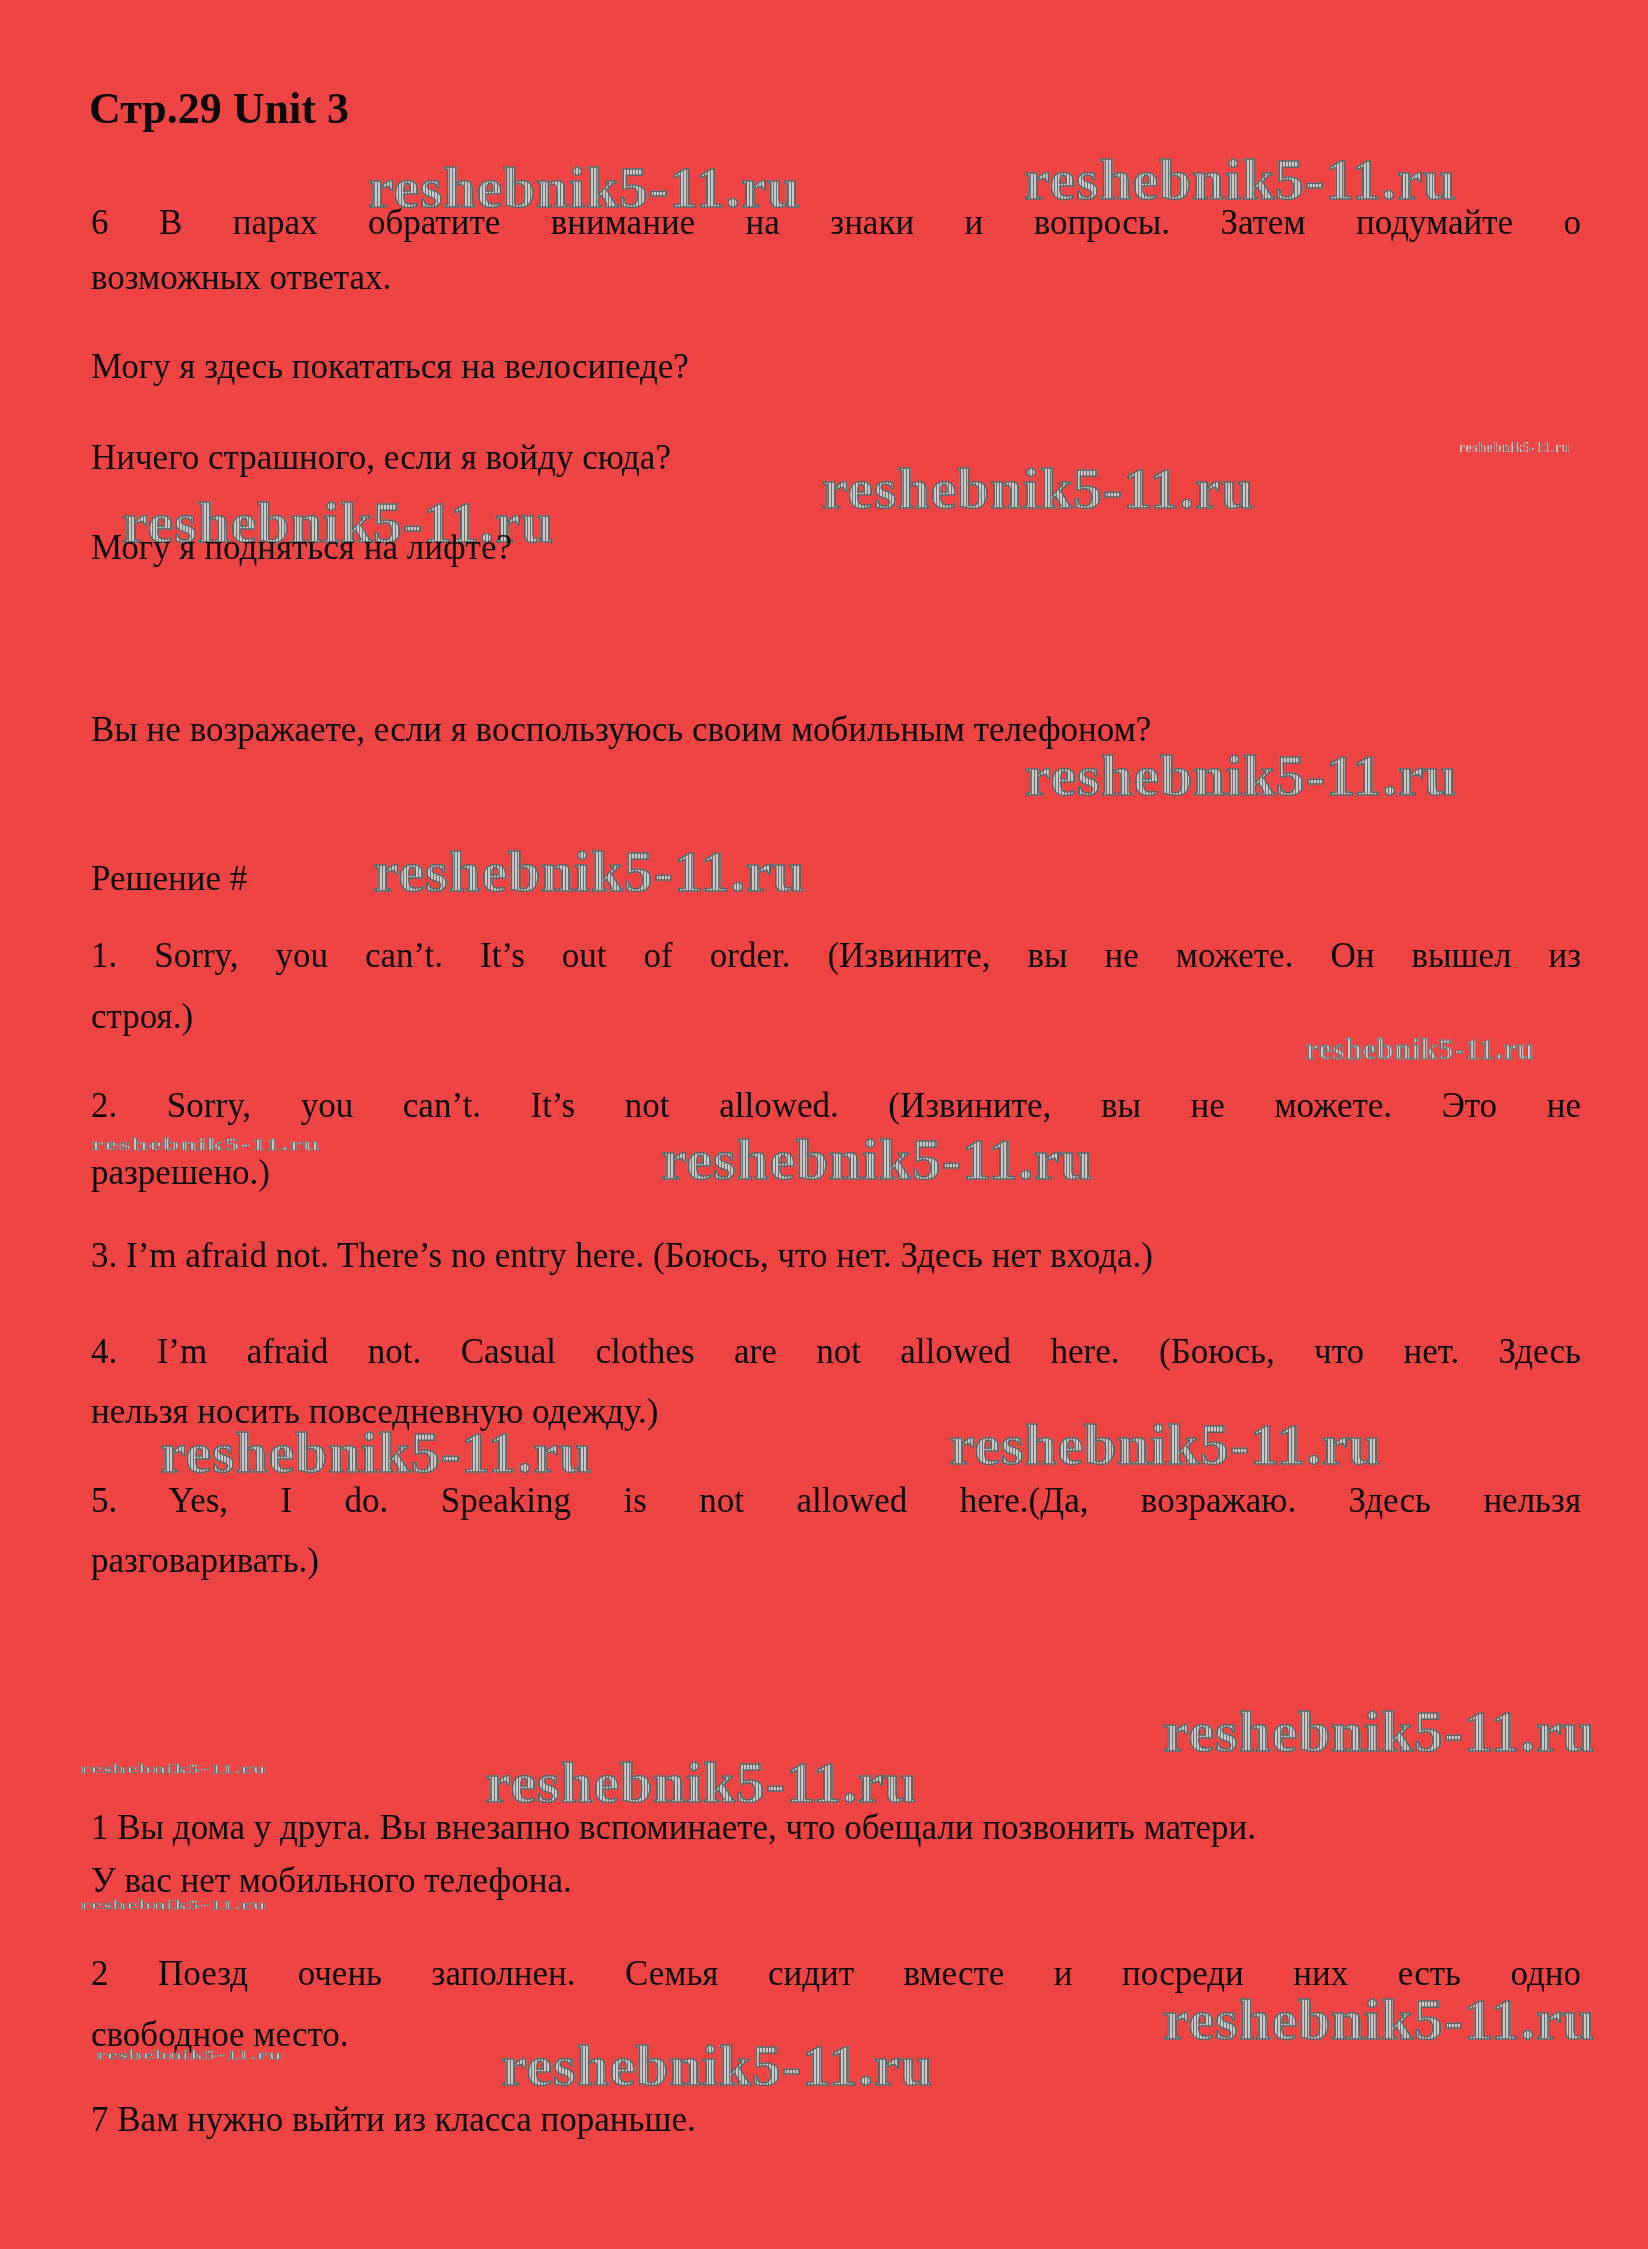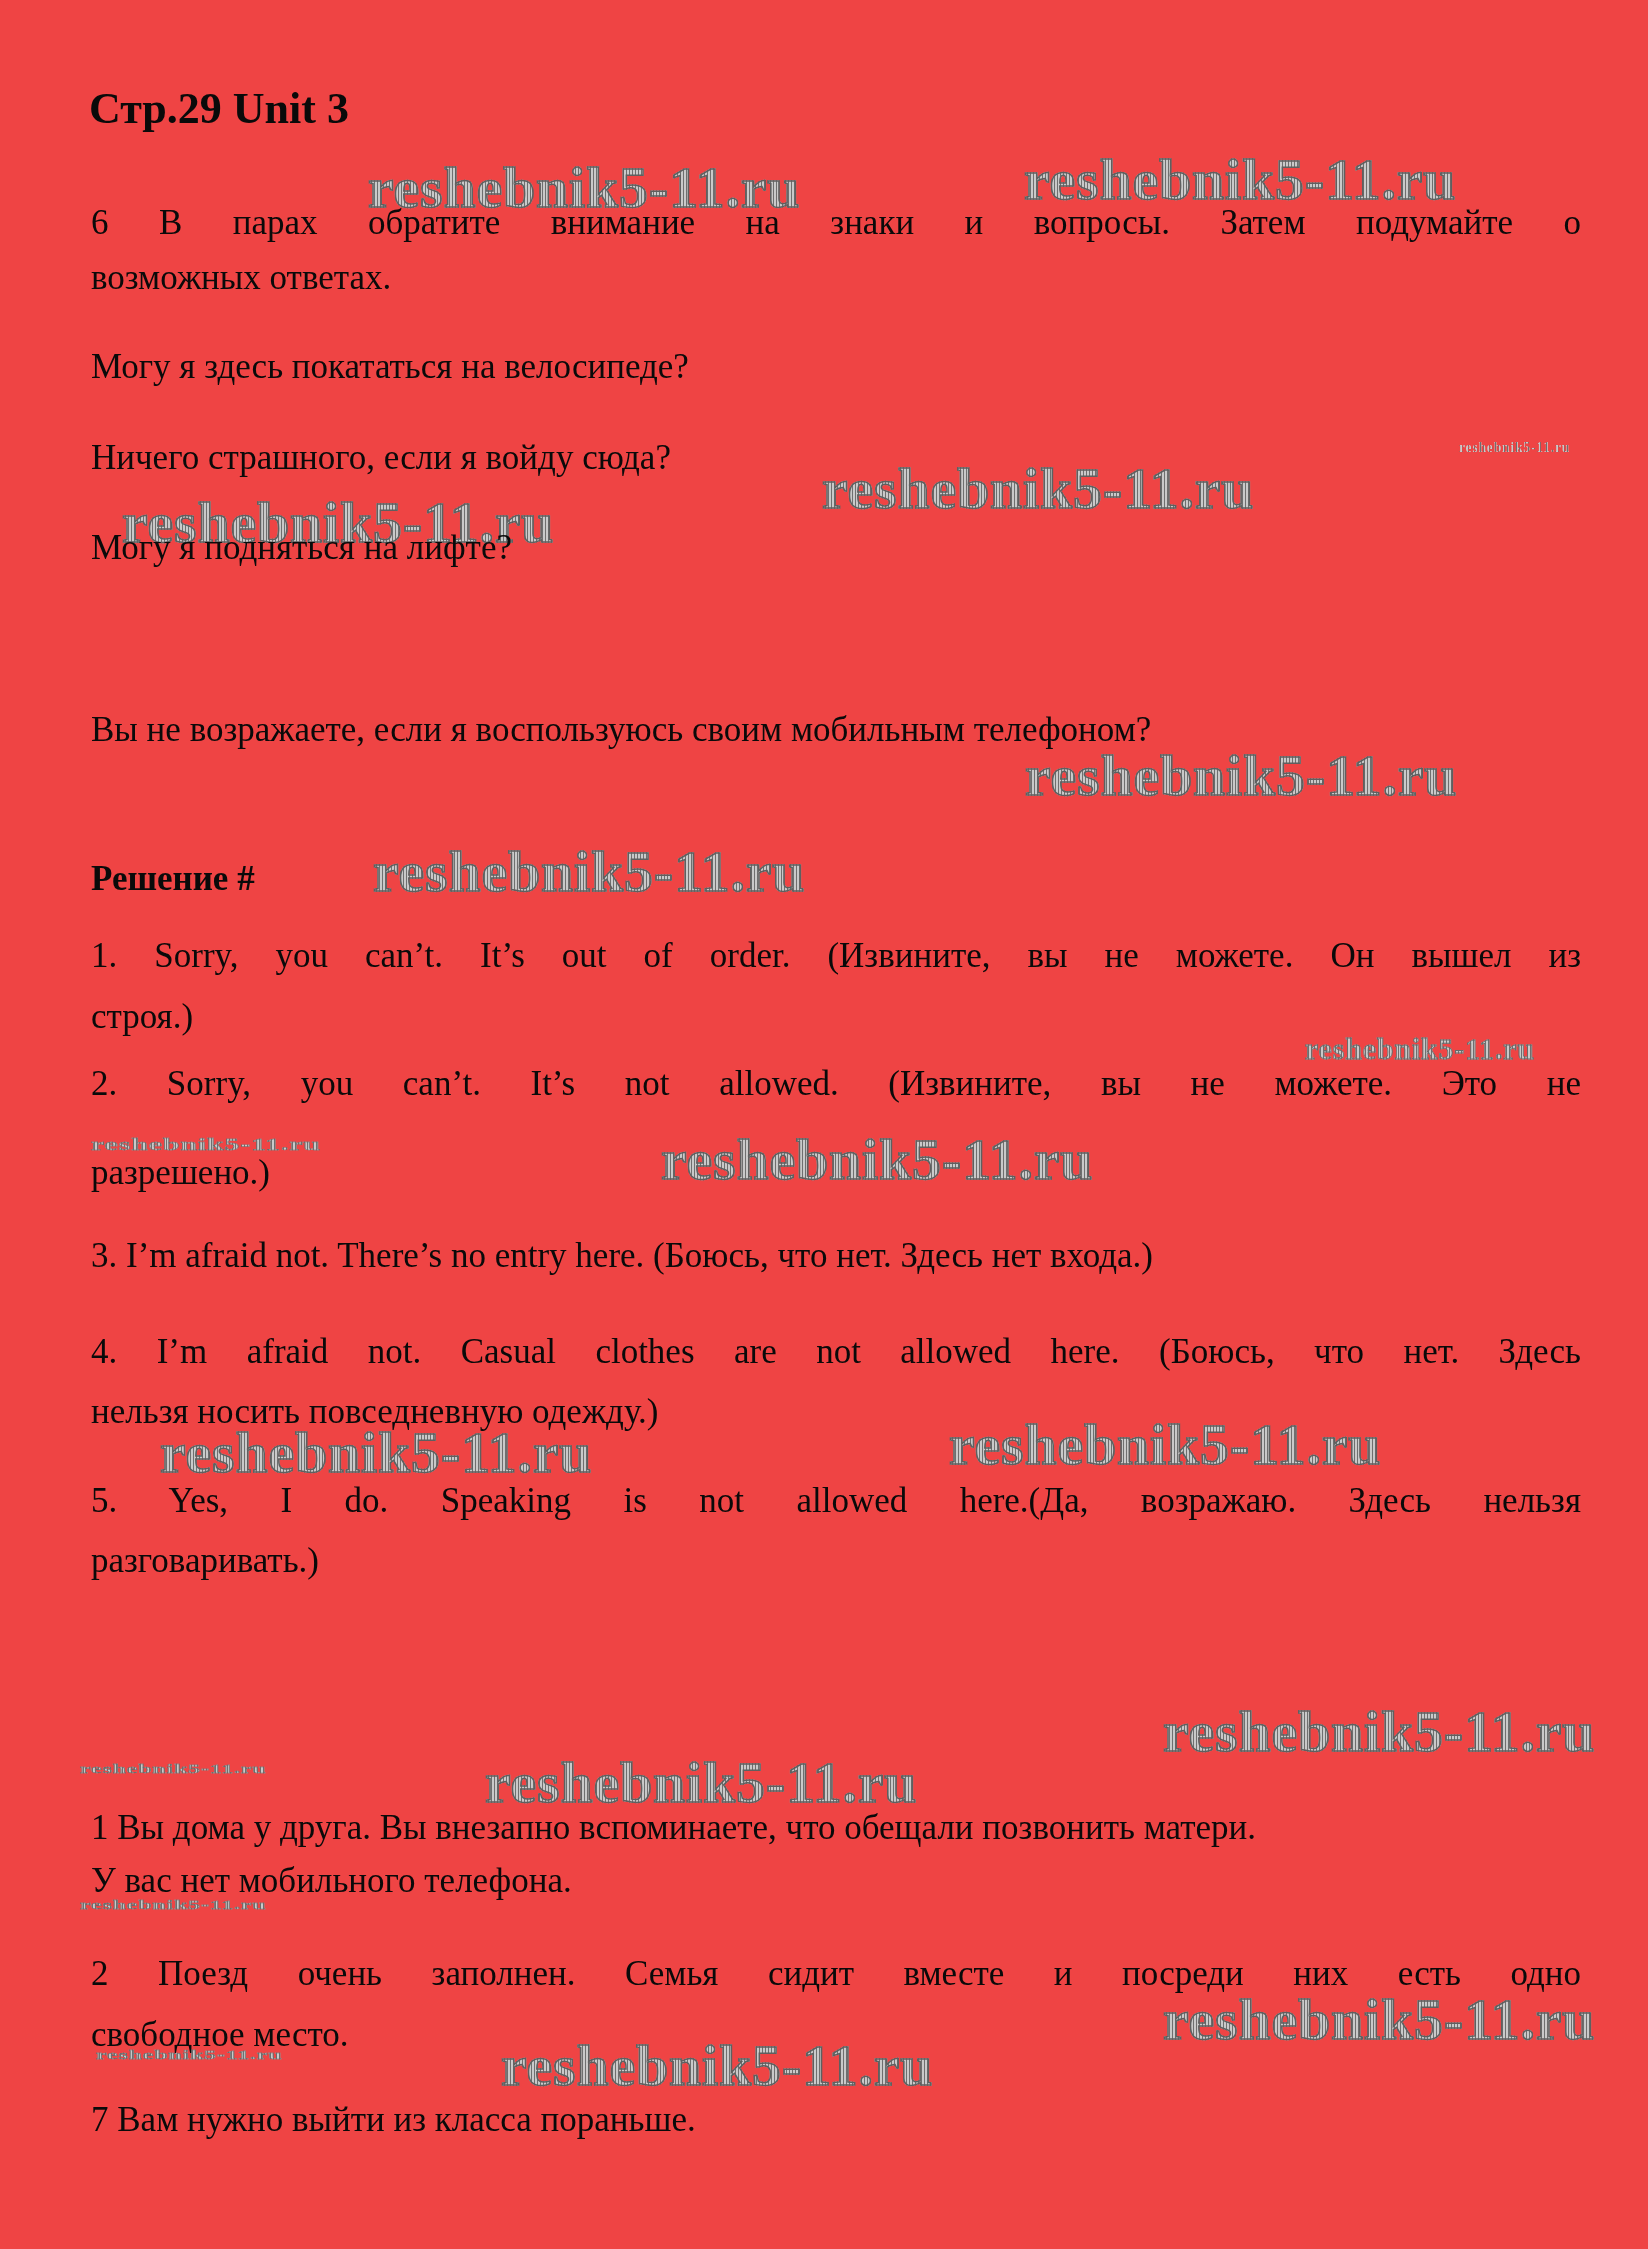--- a/index.html
+++ b/index.html
@@ -26,21 +26,21 @@
     text-align-last: justify;
   }
   .title-line {
     position: absolute;
     left: 89px;
     font-size: 44px;
     font-weight: bold;
     line-height: 1.1;
   }
   .heading-line {
-    font-weight: bold;
+    font-weight: normal;
     width: 680px;
   }
   
   .wm {
     position: absolute;
     font-family: "Liberation Serif", serif;
     font-weight: bold;
     white-space: nowrap;
     color: #8d8d8d;
     letter-spacing: 0.8px;
@@ -96,21 +96,21 @@
   <div class="line" style="top:347px">Могу я здесь покататься на велосипеде?</div>
   <div class="line" style="top:438px">Ничего страшного, если я войду сюда?</div>
   <div class="line" style="top:528px">Могу я подняться на лифте?</div>
   <div class="line" style="top:710px">Вы не возражаете, если я воспользуюсь своим мобильным телефоном?</div>
 
   <div class="line heading-line" style="top:859px">Решение #</div>
 
   <div class="line just" style="top:936px">1. Sorry, you can’t. It’s out of order. (Извините, вы не можете. Он вышел из</div>
   <div class="line" style="top:997px">строя.)</div>
 
-  <div class="line just" style="top:1064px">2. Sorry, you can’t. It’s not allowed. (Извините, вы не можете. Это не</div>
+  <div class="line just" style="top:1086px">2. Sorry, you can’t. It’s not allowed. (Извините, вы не можете. Это не</div>
   <div class="line" style="top:1153px">разрешено.)</div>
 
   <div class="line" style="top:1236px">3. I’m afraid not. There’s no entry here. (Боюсь, что нет. Здесь нет входа.)</div>
 
   <div class="line just" style="top:1332px">4. I’m afraid not. Casual clothes are not allowed here. (Боюсь, что нет. Здесь</div>
   <div class="line" style="top:1392px">нельзя носить повседневную одежду.)</div>
 
   <div class="line just" style="top:1481px">5. Yes, I do. Speaking is not allowed here.(Да, возражаю. Здесь нельзя</div>
   <div class="line" style="top:1541px">разговаривать.)</div>
 

